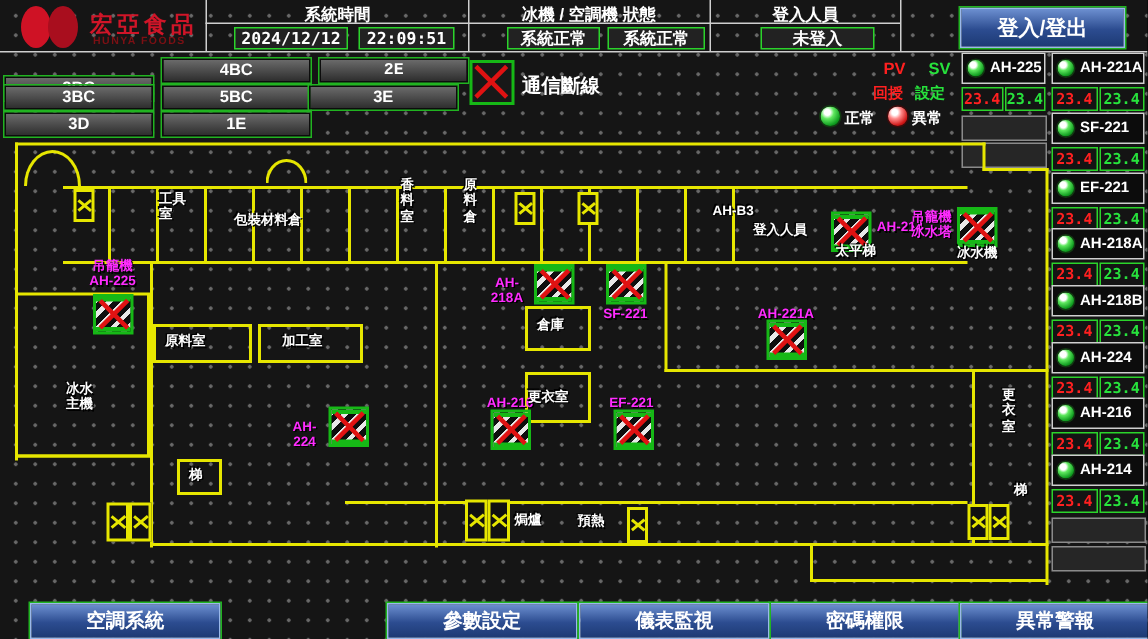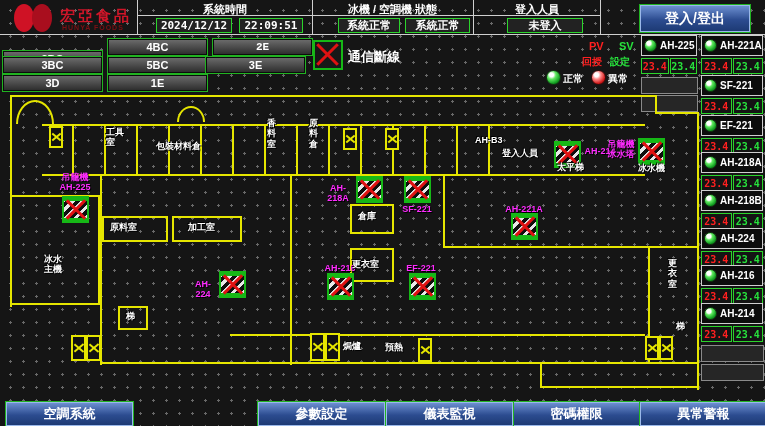--- a/index.html
+++ b/index.html
@@ -285,19 +285,19 @@
   <div class="room-label nowrap" style="left:110px;top:222px;">原料室</div>
   <div class="room-label nowrap" style="left:188px;top:222px;">加工室</div>
   <div class="room-label nowrap" style="left:126px;top:311px;">梯</div>
   <div class="room-label nowrap" style="left:343px;top:341px;">焗爐</div>
   <div class="room-label nowrap" style="left:385px;top:342px;">預熱</div>
   <div class="room-label" style="left:668px;top:258px;width:12px;">更衣室</div>
   <div class="room-label nowrap" style="left:676px;top:321px;">梯</div>
   <div class="room-label" style="left:267px;top:118px;width:11px;">香料室</div>
   <div class="room-label" style="left:309px;top:118px;width:11px;">原料倉</div>
 
-  <div class="nav-btn" style="left:6px;">空調系統</div>
+  <div class="nav-btn" style="left:20px;">空調系統</div>
   <div class="nav-btn" style="left:258px;">參數設定</div>
   <div class="nav-btn" style="left:513px;">密碼權限</div>
   <div class="nav-btn" style="left:386px;">儀表監視</div>
   <div class="nav-btn" style="left:640px;">異常警報</div>
 
 </div>
 
 </body></html>

